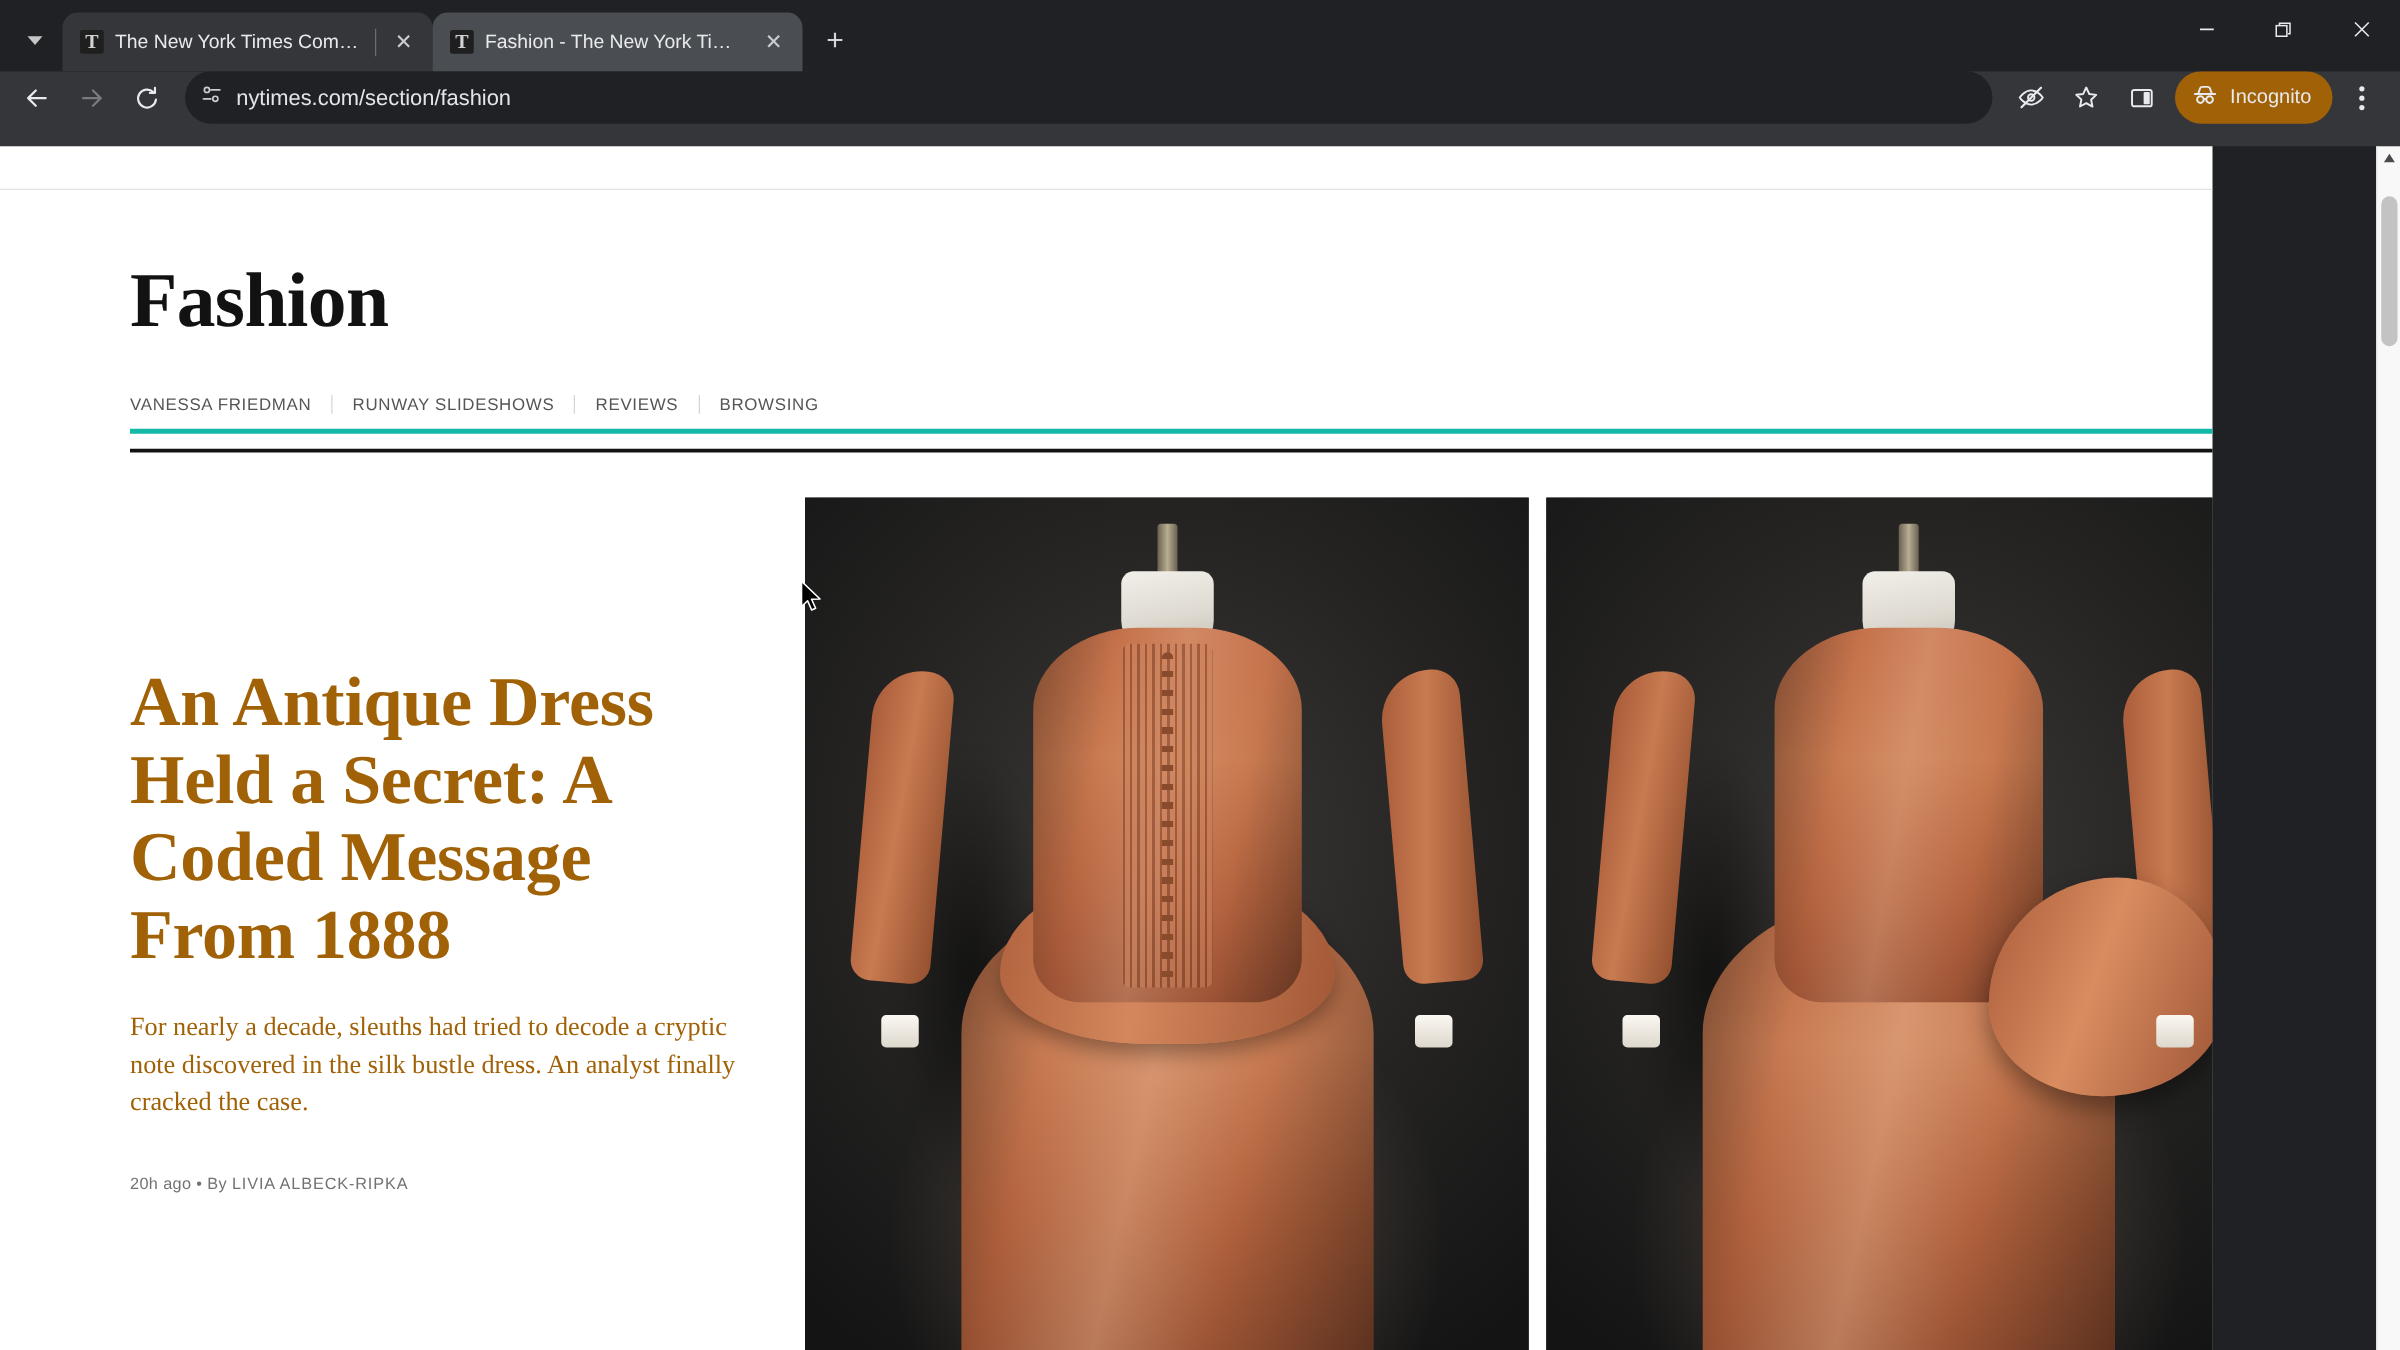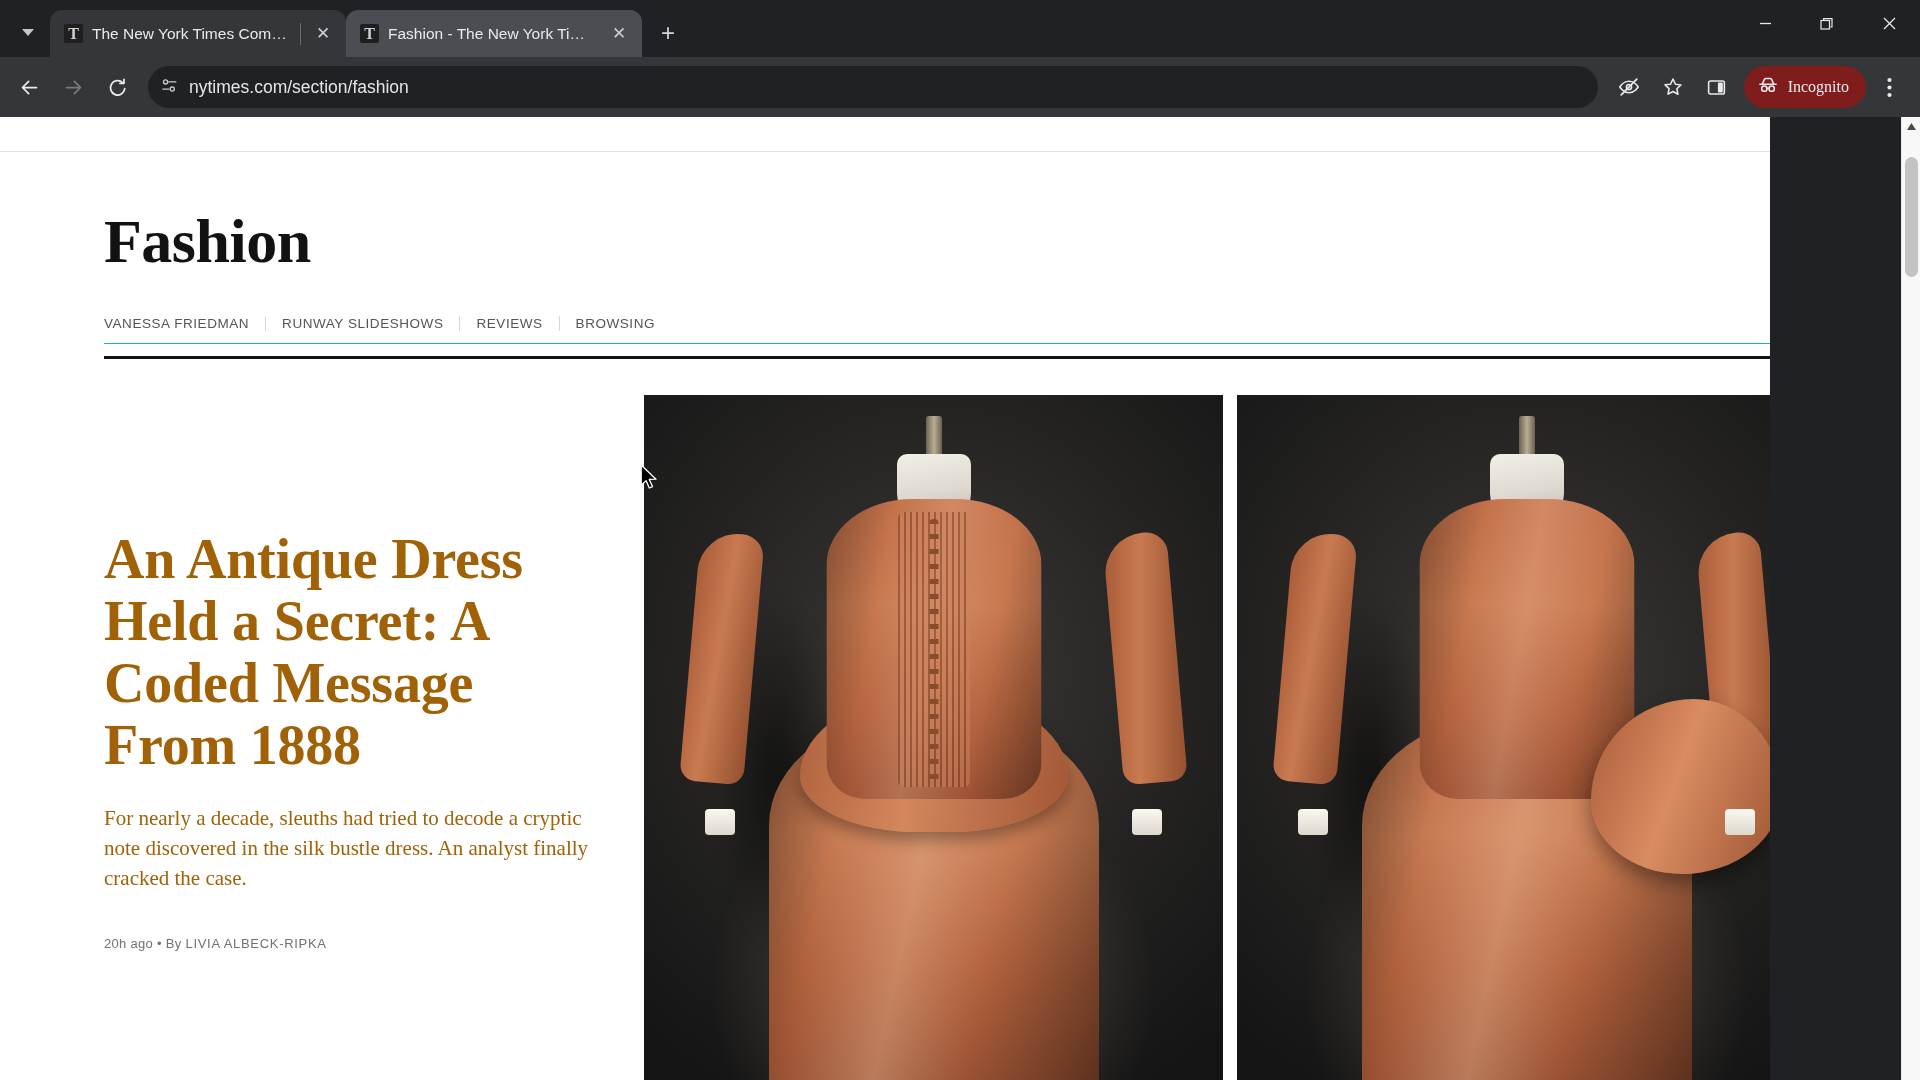--- a/index.html
+++ b/index.html
@@ -50,40 +50,40 @@
     width:36px;height:36px;margin:0 0 6px 8px;border-radius:50%;flex:none;
     display:flex;align-items:center;justify-content:center;
     color:#d4d6d9;font-size:24px;line-height:1;cursor:pointer;
   }
 
   .wincontrols { position:absolute; right:0; top:0; display:flex; height:47px; }
   .wc { width:62px;height:47px;display:flex;align-items:center;justify-content:center;cursor:pointer; }
   .wc svg { display:block; }
 
   .toolbar {
-    height:60px; background:#35363a; display:flex; align-items:center;
+    height:60px; background:#35363a; display:flex; 
     padding:0 10px 0 8px; gap:2px;
   }
   .tbtn {
     width:42px;height:42px;border-radius:50%;flex:none;
     display:flex;align-items:center;justify-content:center;cursor:pointer;
   }
   .tbtn.disabled { opacity:.38; cursor:default; }
 
   .omnibox {
     flex:1; height:42px; background:#202124; border-radius:21px; margin:0 8px;
     display:flex; align-items:center; padding:0 14px 0 12px; gap:10px;
     cursor:text; min-width:0;
   }
   .url { color:#e3e5e8; font-size:17.5px; white-space:nowrap; overflow:hidden; text-overflow:ellipsis; }
 
   .incognito-pill {
-    height:42px; border-radius:21px; background:#7f1d1d;
+    height:42px; border-radius:21px; background:#a16207;
     display:flex; align-items:center; gap:9px; padding:0 17px 0 13px;
-    margin-left:4px; cursor:pointer; flex:none;font-family:Liberation Serif, serif;
+    margin-left:4px; cursor:pointer; flex:none;
   }
   .incognito-label { color:#e8eaed; font-size:16px; white-space:nowrap; }
 
   
   .viewport {
     position:absolute; left:0; top:117px; width:1770px; height:963px;
     background:#ffffff; overflow:hidden;
   }
   .page-top-rule { height:1px; background:#e2e2e2; margin-top:34px; }
 
@@ -91,21 +91,21 @@
 
   .section-title {
     font-family:"Liberation Serif", serif;
     font-weight:bold; font-size:62px; letter-spacing:-.5px;
     color:#121212; margin-top:58px; line-height:1;
   }
 
   .subnav {
     margin-top:44px; padding-bottom:12px;
     display:flex; align-items:center; gap:0;
-    border-bottom:1px solid #14b8a6;
+    border-bottom:4px solid #14b8a6;
   }
   .subnav-link {
     font-size:13.5px; letter-spacing:.55px; color:#555555;
     text-transform:uppercase; cursor:pointer; white-space:nowrap;
   }
   .subnav-div { width:1px; height:15px; background:#d6d6d6; margin:0 16px; flex:none; }
 
   .rule-heavy { height:3px; background:#121212; margin-top:12px; }
 
   .lede { display:flex; margin-top:36px; gap:0; }

